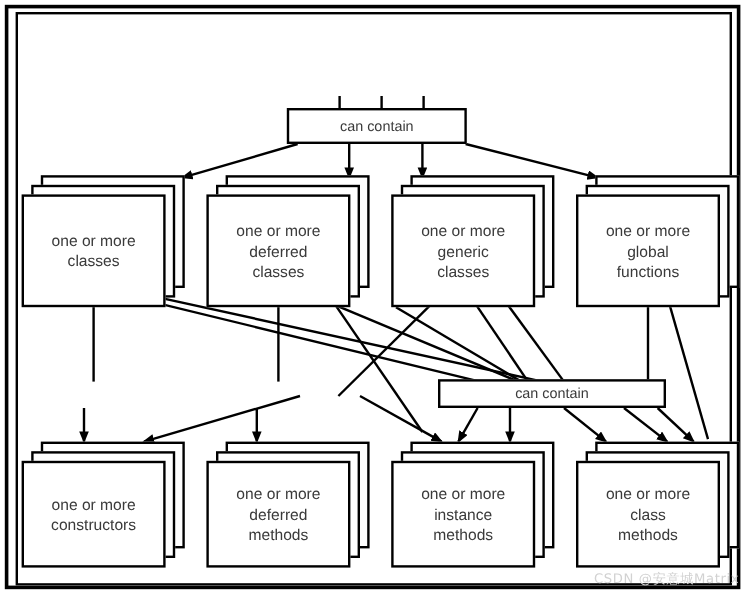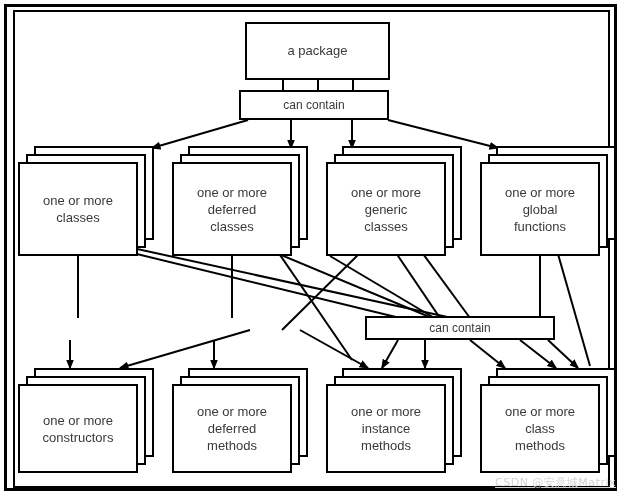--- a/index.html
+++ b/index.html
@@ -41,21 +41,21 @@
     display:flex;align-items:center;justify-content:center;
     text-align:center;color:#3a3a3a;font-size:13px;line-height:17px;
     z-index:3;
   }
   .stack .sheet.s2{z-index:2;}
   .stack .sheet.s3{z-index:1;}
   .label-multiline{white-space:pre-line;}
   #watermark{
     position:absolute;right:14px;bottom:10px;
     font-size:11px;color:#d2d2d2;letter-spacing:.5px;
-    font-family:"DejaVu Sans",sans-serif;white-space:nowrap;text-decoration:underline;
+    font-family:"DejaVu Sans",sans-serif;white-space:nowrap;
   }
 </style>
 </head>
 <body>
 
 <div id="stage">
 
   <div id="outer-frame"></div>
   <div id="inner-frame"></div>
 
@@ -100,23 +100,20 @@
       <line x1="300" y1="330" x2="368" y2="368" marker-end="url(#ah)"></line>
       <line x1="470" y1="340" x2="505" y2="368" marker-end="url(#ah)"></line>
       <line x1="520" y1="340" x2="556" y2="368" marker-end="url(#ah)"></line>
       <line x1="548" y1="340" x2="578" y2="368" marker-end="url(#ah)"></line>
 
       <line x1="556" y1="247" x2="590" y2="366"></line>
       <line x1="330" y1="256" x2="468" y2="338"></line>
     </g>
   </svg>
 
-  <div class="node plain" style="left:245px;top:22px;width:145px;height:58px;">
-    <span>a package</span>
-  </div>
 
   <div class="node bar" style="left:239px;top:90px;width:150px;height:30px;">
     <span>can contain</span>
   </div>
 
   <div class="stack" style="left:18px;top:146px;width:136px;height:110px;">
     <div class="sheet s3" style="width:120px;height:94px;"></div>
     <div class="sheet s2" style="width:120px;height:94px;"></div>
     <div class="sheet s1 label-multiline" style="width:120px;height:94px;">one or more
 classes</div>

